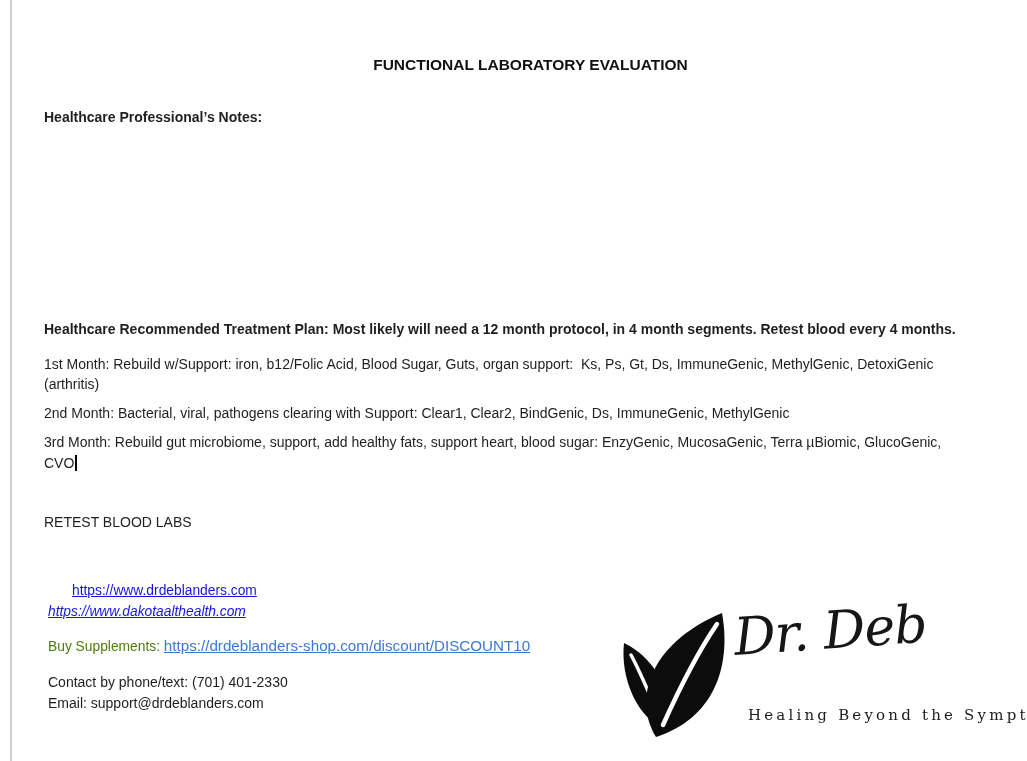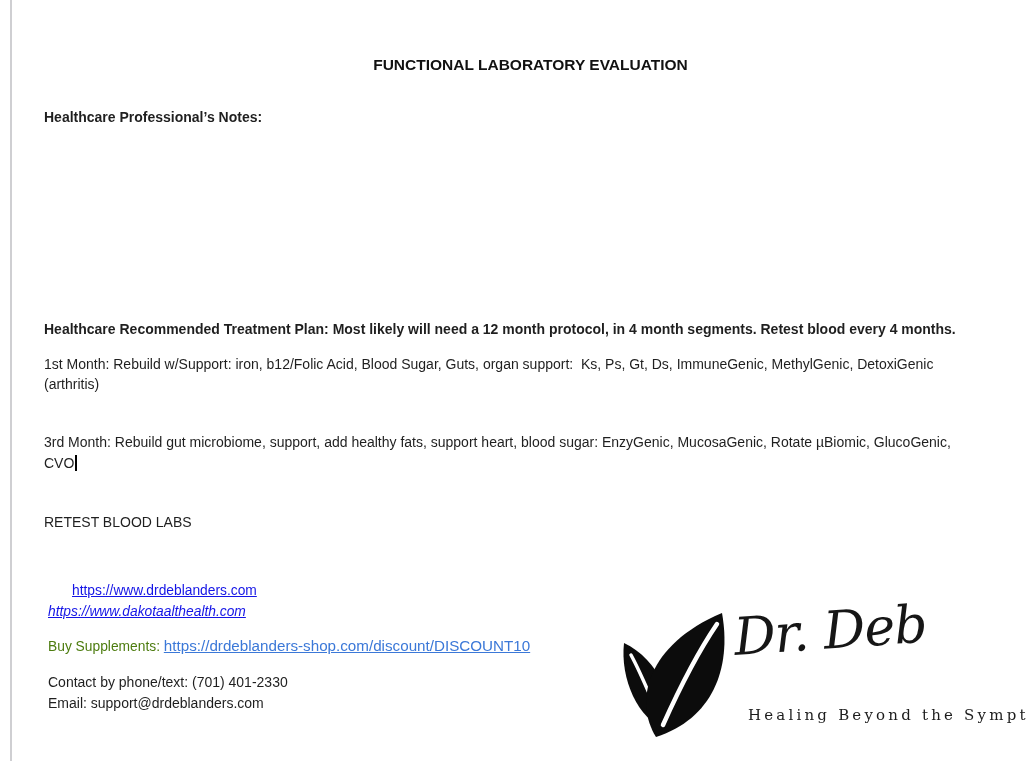--- a/index.html
+++ b/index.html
@@ -119,22 +119,23 @@
 
   <div class="doc-title">FUNCTIONAL LABORATORY EVALUATION</div>
 
   <div class="line bold" style="left:44px; top:109px;">Healthcare Professional’s Notes:</div>
 
   <div class="line bold" style="left:44px; top:321px;">Healthcare Recommended Treatment Plan: Most likely will need a 12 month protocol, in 4 month segments. Retest blood every 4 months.</div>
 
   <div class="line" style="left:44px; top:356px;">1st Month: Rebuild w/Support: iron, b12/Folic Acid, Blood Sugar, Guts, organ support:  Ks, Ps, Gt, Ds, ImmuneGenic, MethylGenic, DetoxiGenic</div>
   <div class="line" style="left:44px; top:376px;">(arthritis)</div>
 
+  <div class="line" style="left:44px; top:405px;">2nd Month: Bacterial, viral, pathogens clearing with Support: Clear1, Clear2, BindGenic, Ds, ImmuneGenic, MethylGenic</div>
 
-  <div class="line" style="left:44px; top:434px;">3rd Month: Rebuild gut microbiome, support, add healthy fats, support heart, blood sugar: EnzyGenic, MucosaGenic, Rotate µBiomic, GlucoGenic,</div>
+  <div class="line" style="left:44px; top:434px;">3rd Month: Rebuild gut microbiome, support, add healthy fats, support heart, blood sugar: EnzyGenic, MucosaGenic, Terra µBiomic, GlucoGenic,</div>
   <div class="line" style="left:44px; top:455px;"><span>CVO</span><span class="caret"></span></div>
 
 
   <div class="line" style="left:44px; top:514px;">RETEST BLOOD LABS</div>
 
   <div class="line hyperlink" style="left:48px; top:583px;margin-left:24px;">https://www.drdeblanders.com</div>
   <div class="line hyperlink" style="left:48px; top:604px;font-style:italic;">https://www.dakotaalthealth.com</div>
 
   <div class="buy-row">
     <span class="buy-label">Buy Supplements: </span><span class="shop-link">https://drdeblanders-shop.com/discount/DISCOUNT10</span>

